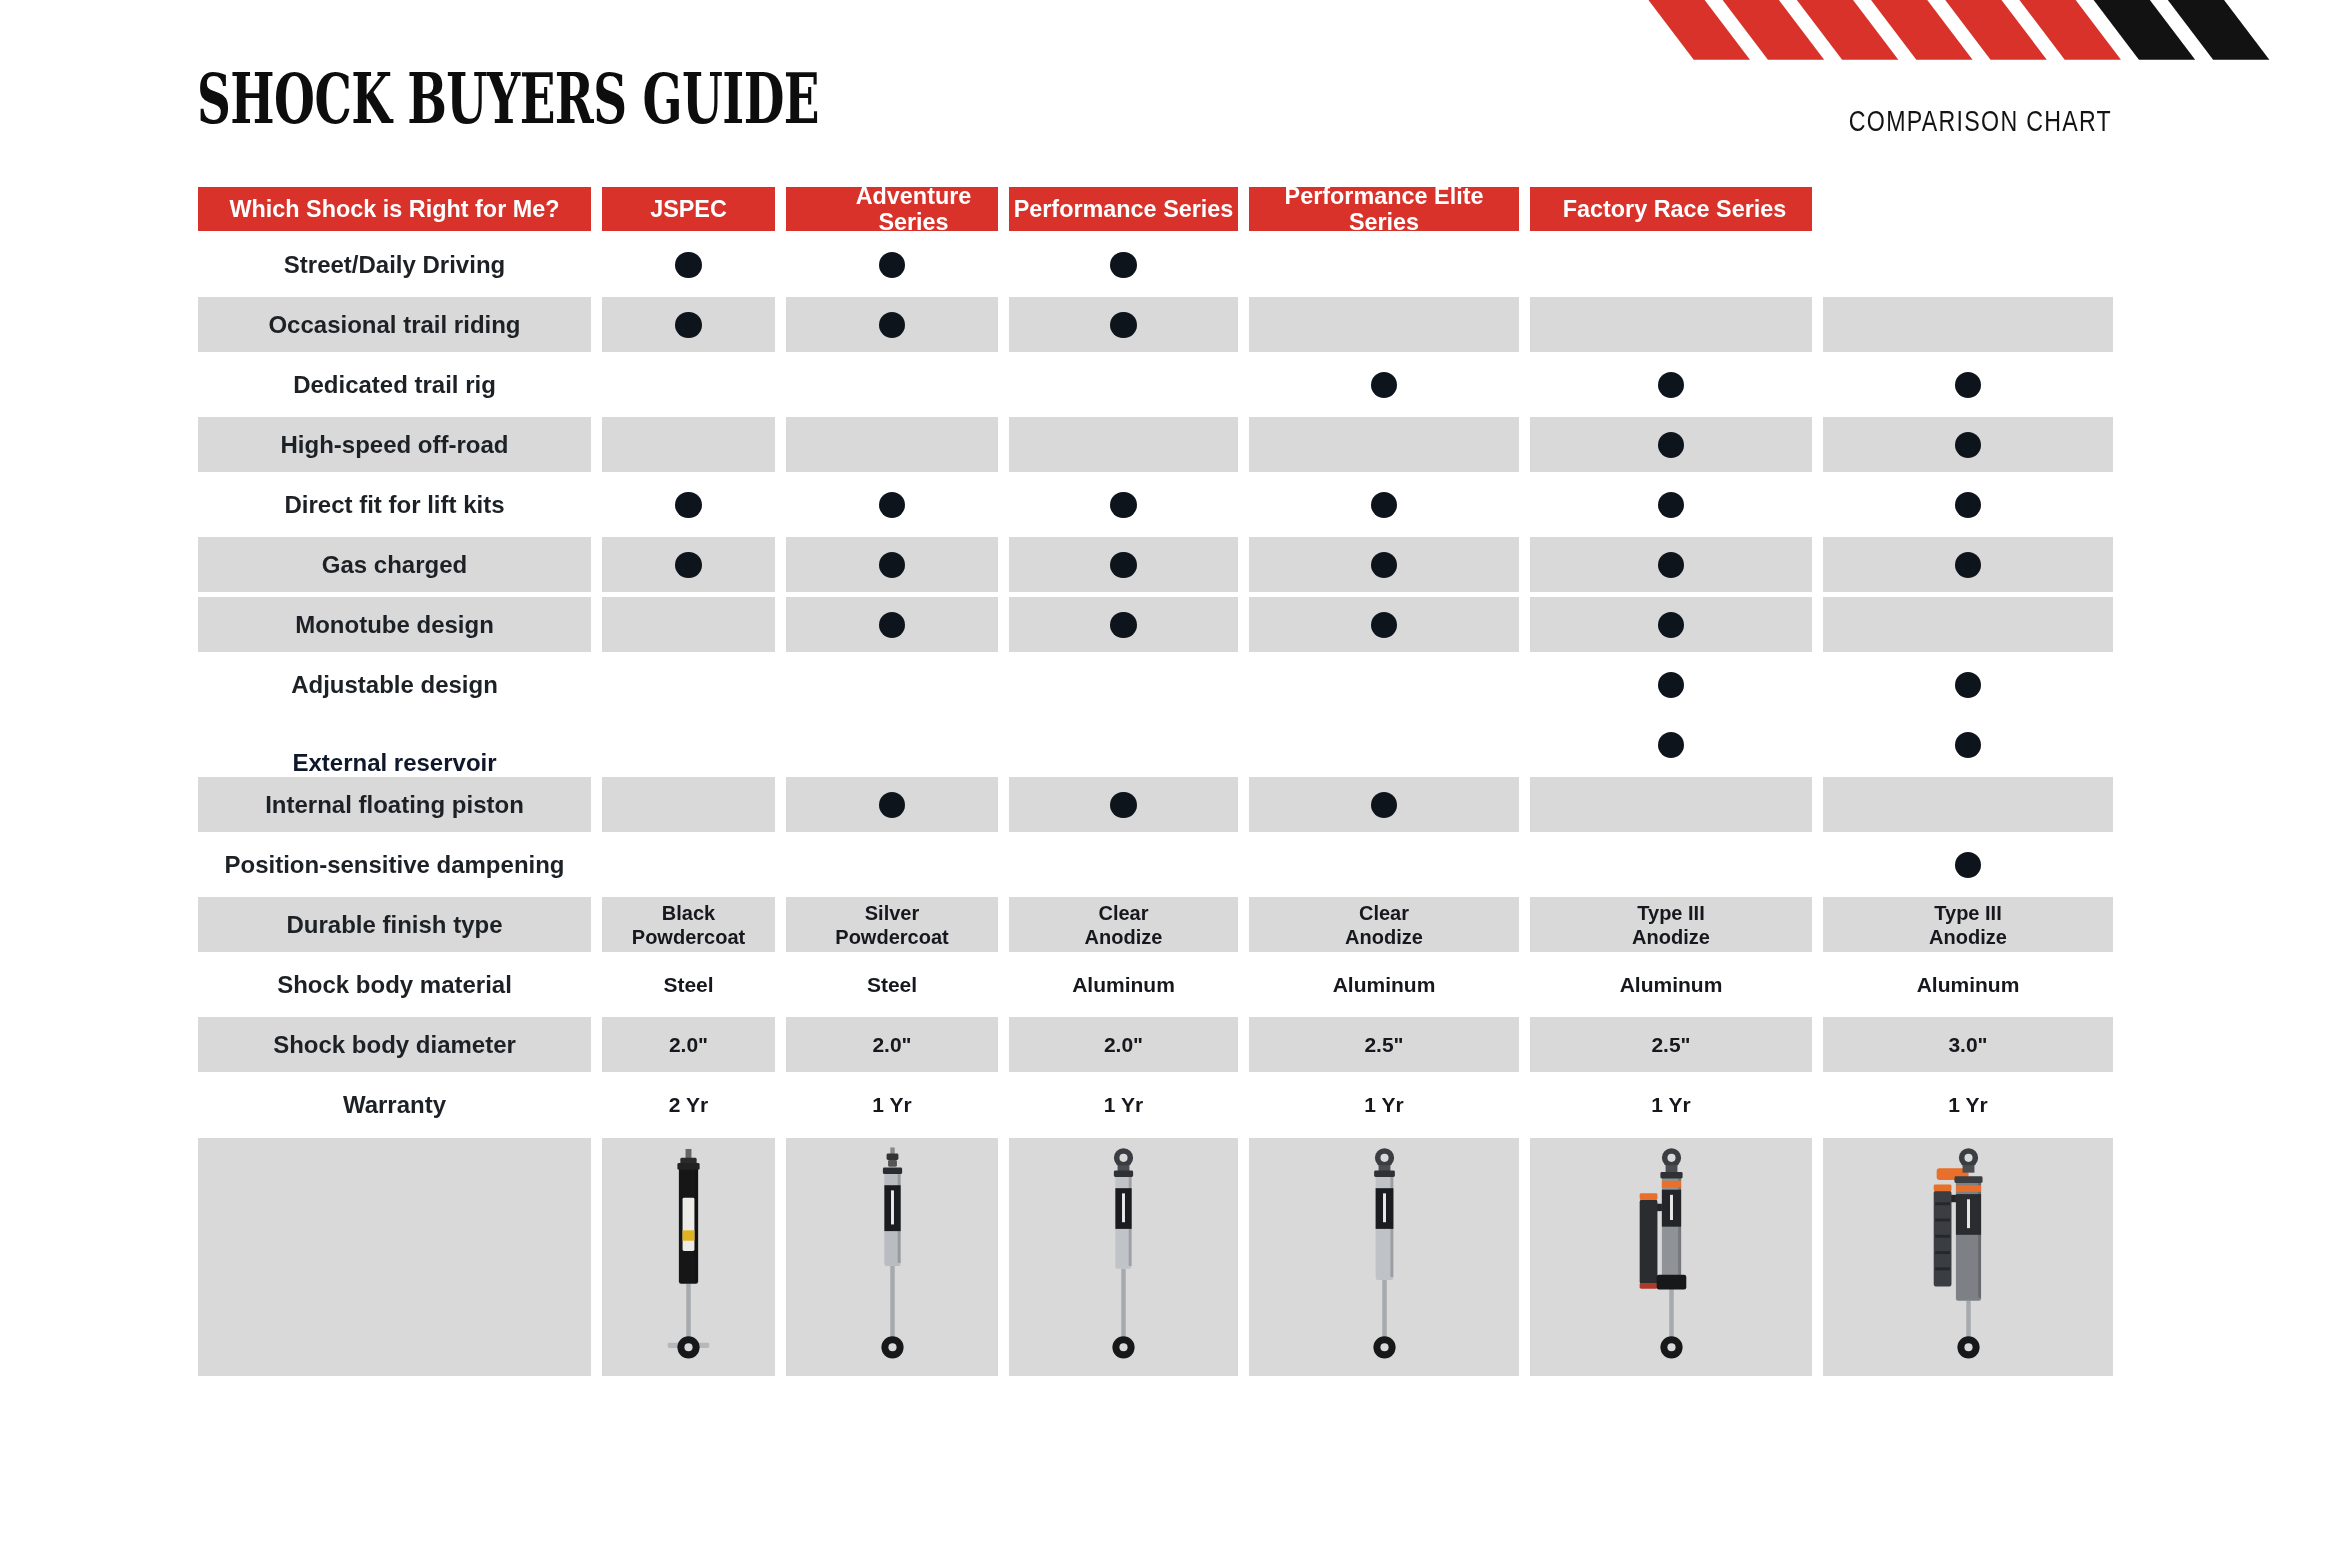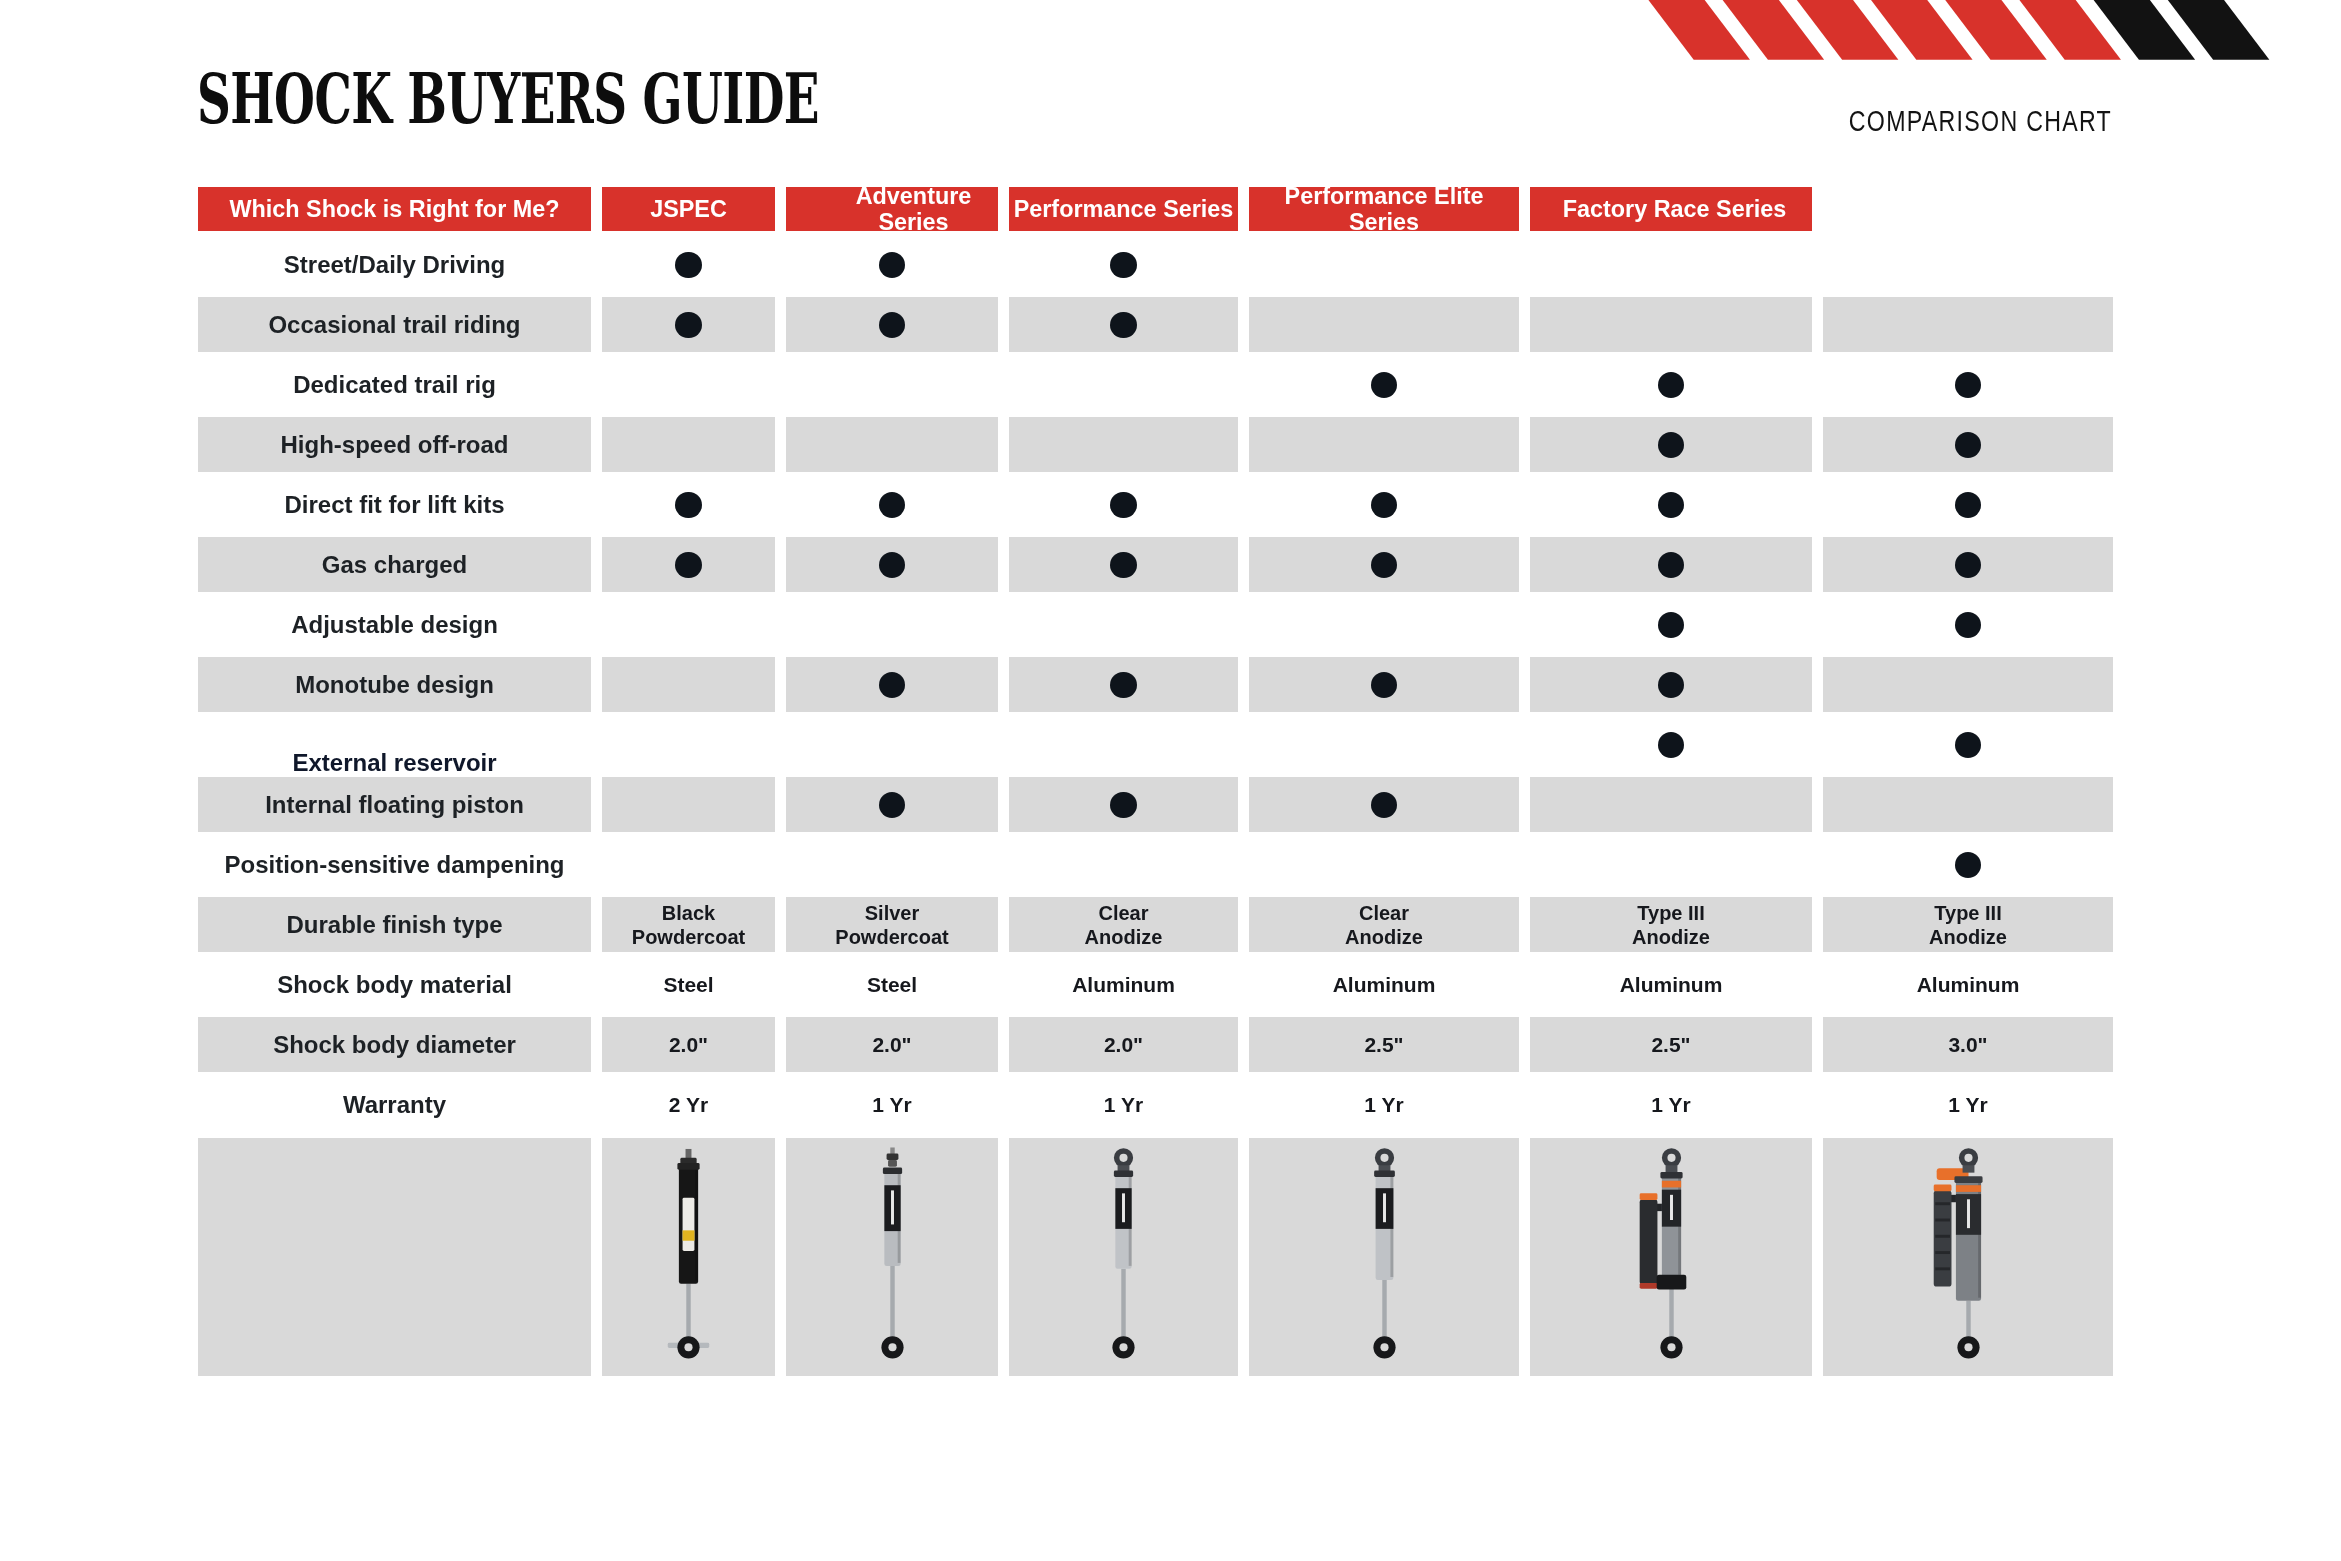--- a/index.html
+++ b/index.html
@@ -172,53 +172,53 @@
           <div class="band">
             <div class="dot" style="background: rgb(14, 20, 27);"></div>
           </div>
           <div class="band">
             <div class="dot" style="background: rgb(14, 20, 27);"></div>
           </div>
           <div class="band">
             <div class="dot" style="background: rgb(14, 20, 27);"></div>
           </div>
         </div>
+        <div class="grid row gray">
+          <div class="band">
+            <span class="label" style="color: rgb(29, 33, 37);">Monotube design</span>
+          </div>
+          <div class="band"></div>
+          <div class="band">
+            <div class="dot" style="background: rgb(14, 20, 27);"></div>
+          </div>
+          <div class="band">
+            <div class="dot" style="background: rgb(14, 20, 27);"></div>
+          </div>
+          <div class="band">
+            <div class="dot" style="background: rgb(14, 20, 27);"></div>
+          </div>
+          <div class="band">
+            <div class="dot" style="background: rgb(14, 20, 27);"></div>
+          </div>
+          <div class="band"></div>
+        </div>
         <div class="grid row">
           <div class="band">
             <span class="label" style="color: rgb(29, 33, 37);">Adjustable design</span>
           </div>
           <div class="band"></div>
           <div class="band"></div>
           <div class="band"></div>
           <div class="band"></div>
           <div class="band">
             <div class="dot" style="background: rgb(14, 20, 27);"></div>
           </div>
           <div class="band">
             <div class="dot" style="background: rgb(14, 20, 27);"></div>
           </div>
-        </div>
-        <div class="grid row gray">
-          <div class="band">
-            <span class="label" style="color: rgb(29, 33, 37);">Monotube design</span>
-          </div>
-          <div class="band"></div>
-          <div class="band">
-            <div class="dot" style="background: rgb(14, 20, 27);"></div>
-          </div>
-          <div class="band">
-            <div class="dot" style="background: rgb(14, 20, 27);"></div>
-          </div>
-          <div class="band">
-            <div class="dot" style="background: rgb(14, 20, 27);"></div>
-          </div>
-          <div class="band">
-            <div class="dot" style="background: rgb(14, 20, 27);"></div>
-          </div>
-          <div class="band"></div>
         </div>
         <div class="grid row">
           <div class="band">
             <span class="label" style="color: #0f172a; margin-top: 36px;">External reservoir</span>
           </div>
           <div class="band"></div>
           <div class="band"></div>
           <div class="band"></div>
           <div class="band"></div>
           <div class="band">

